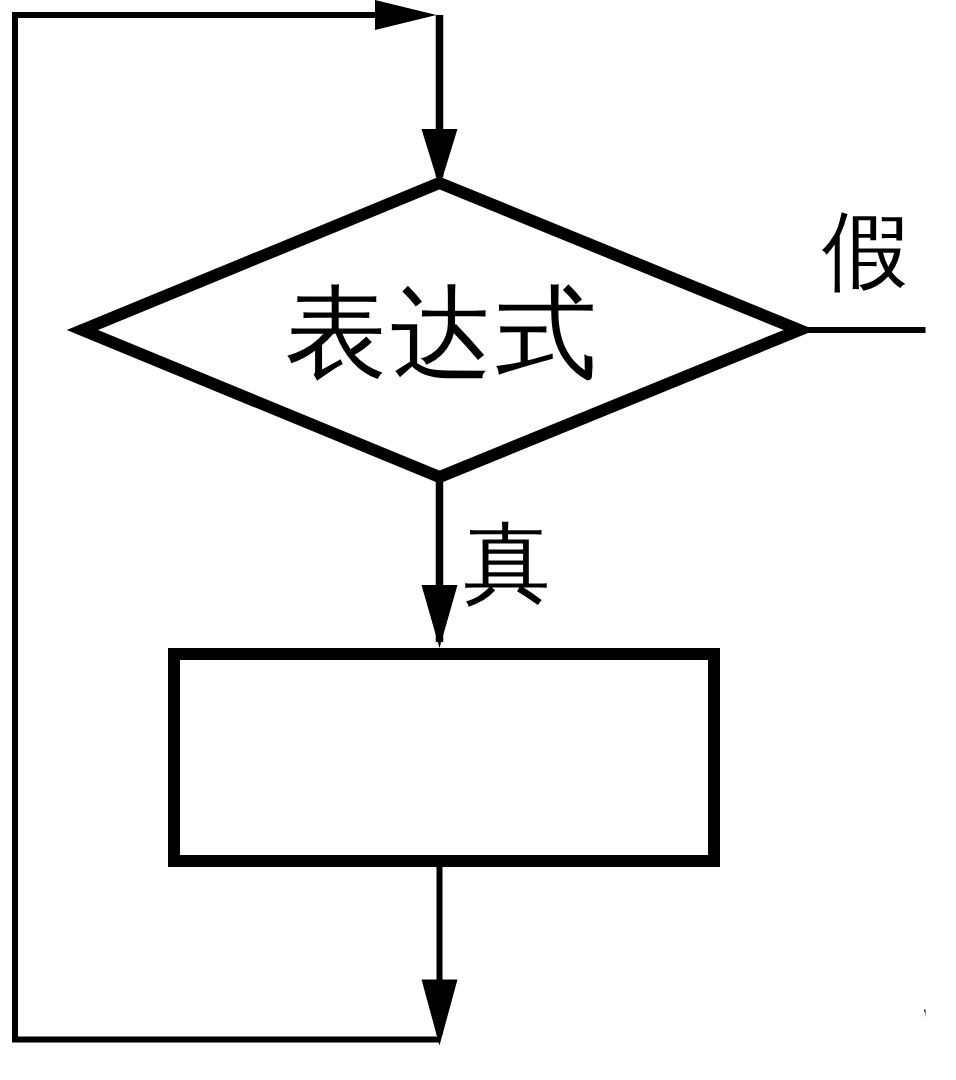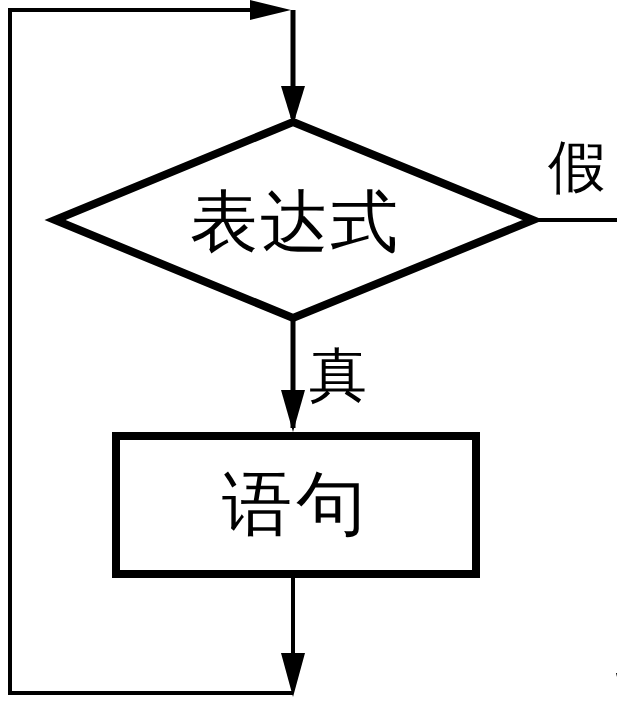--- a/index.html
+++ b/index.html
@@ -80,19 +80,18 @@
 
     <rect x="116" y="436" width="360" height="138" fill="#ffffff" stroke="#000000" stroke-width="8"></rect>
 
     <line x1="293" y1="578" x2="293" y2="690" stroke="#000000" stroke-width="4"></line>
 
     <polygon points="281,653 305,653 293,697" fill="#000000"></polygon>
   </svg>
 
   <div class="label decision-label">表达式</div>
 
-  <div class="label process-label">语句</div>
 
   <div class="label false-label">假</div>
 
   <div class="label true-label">真</div>
 
 </div>
 
 </body></html>

